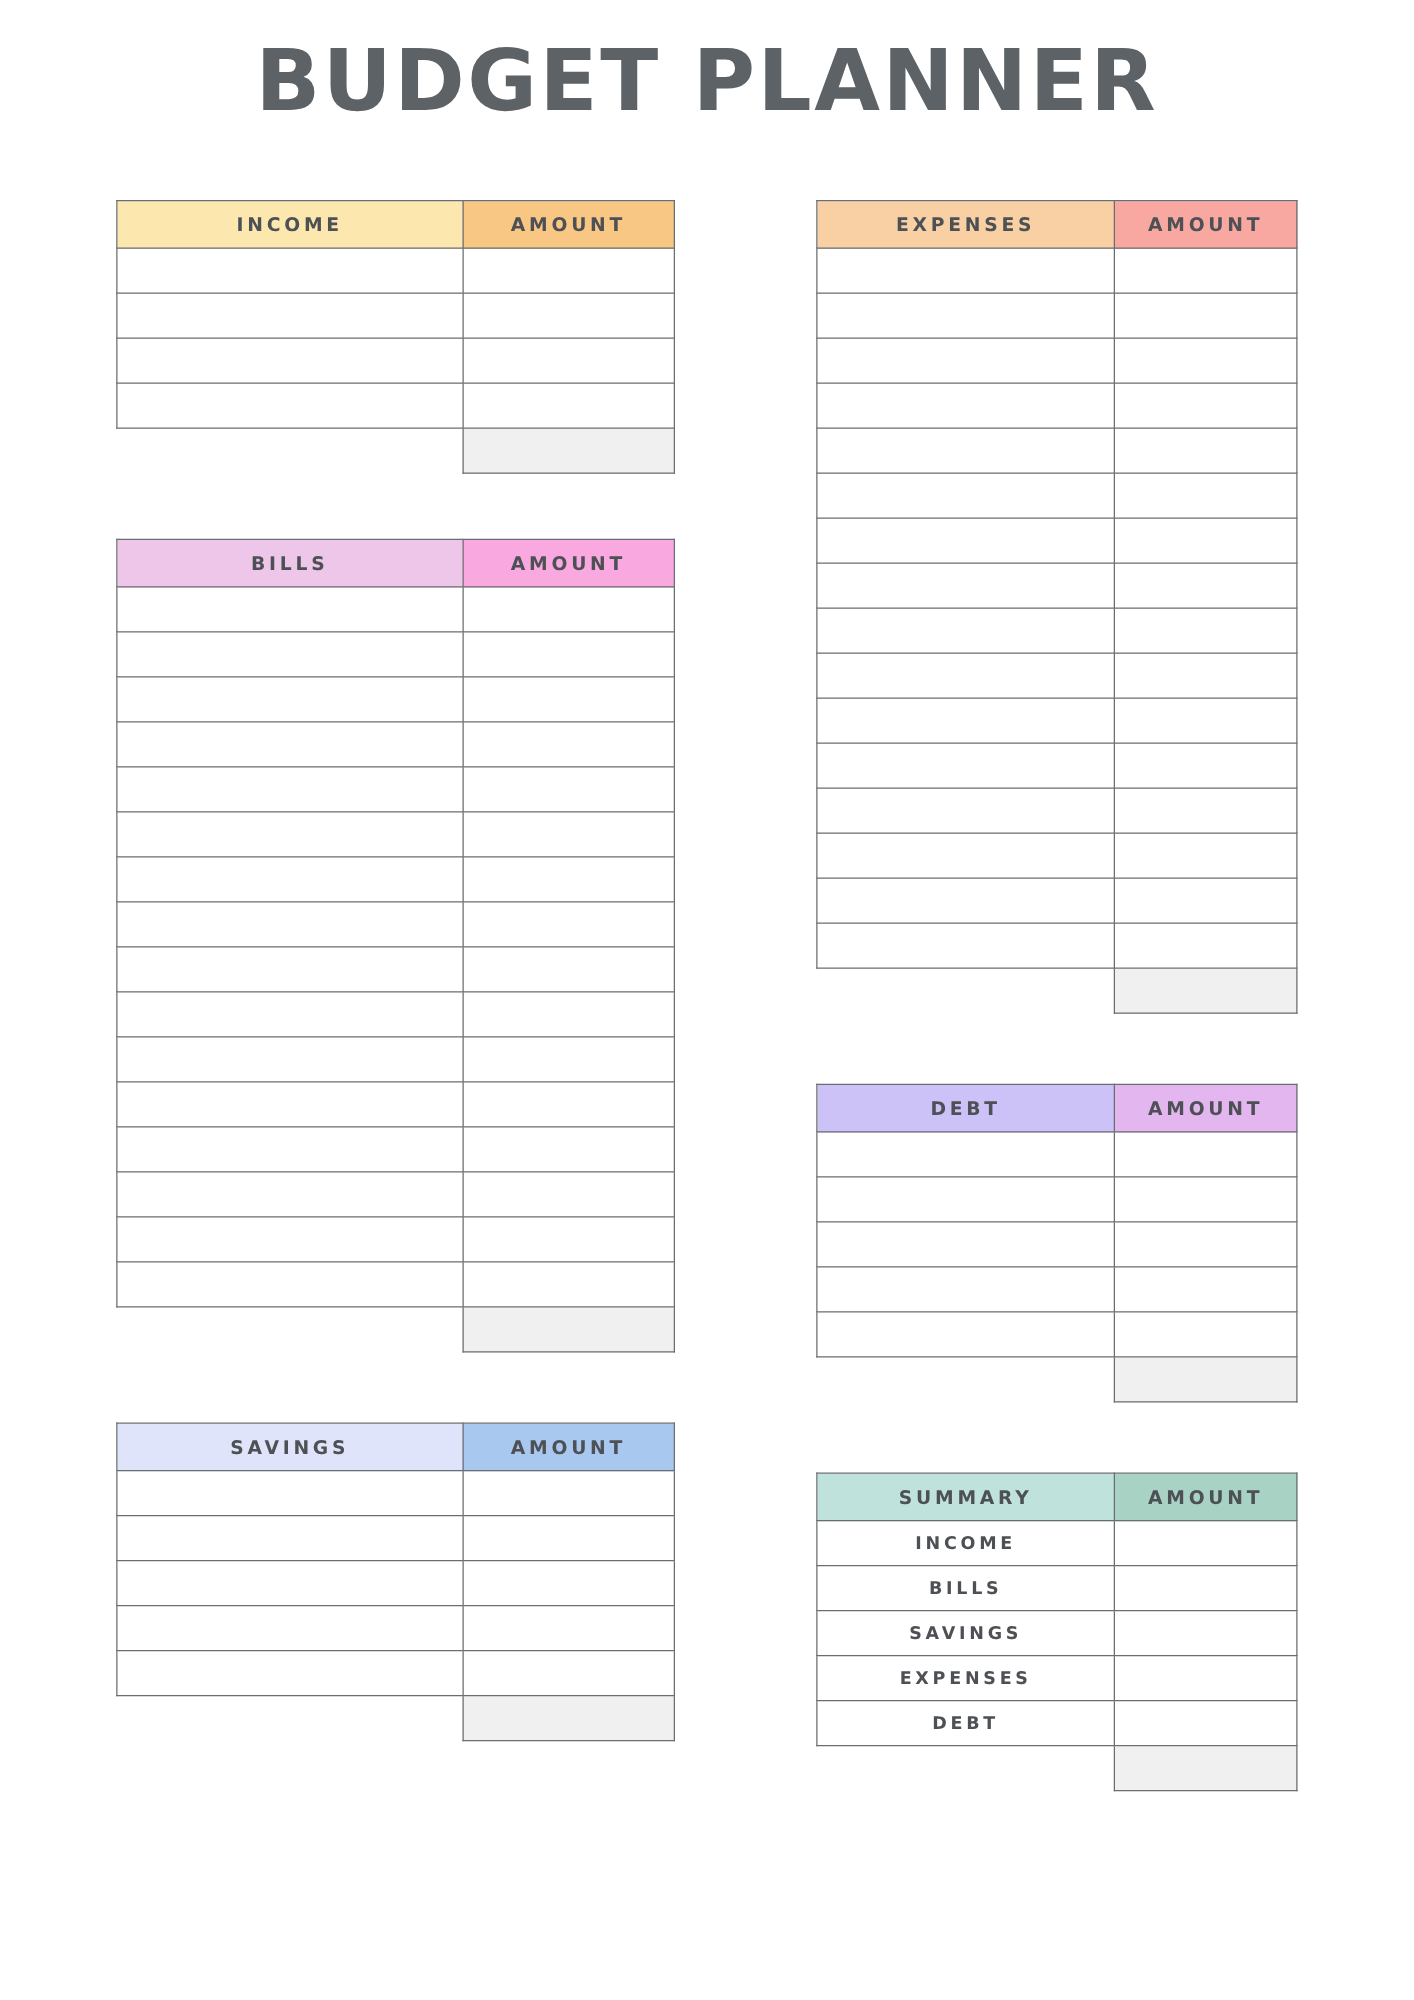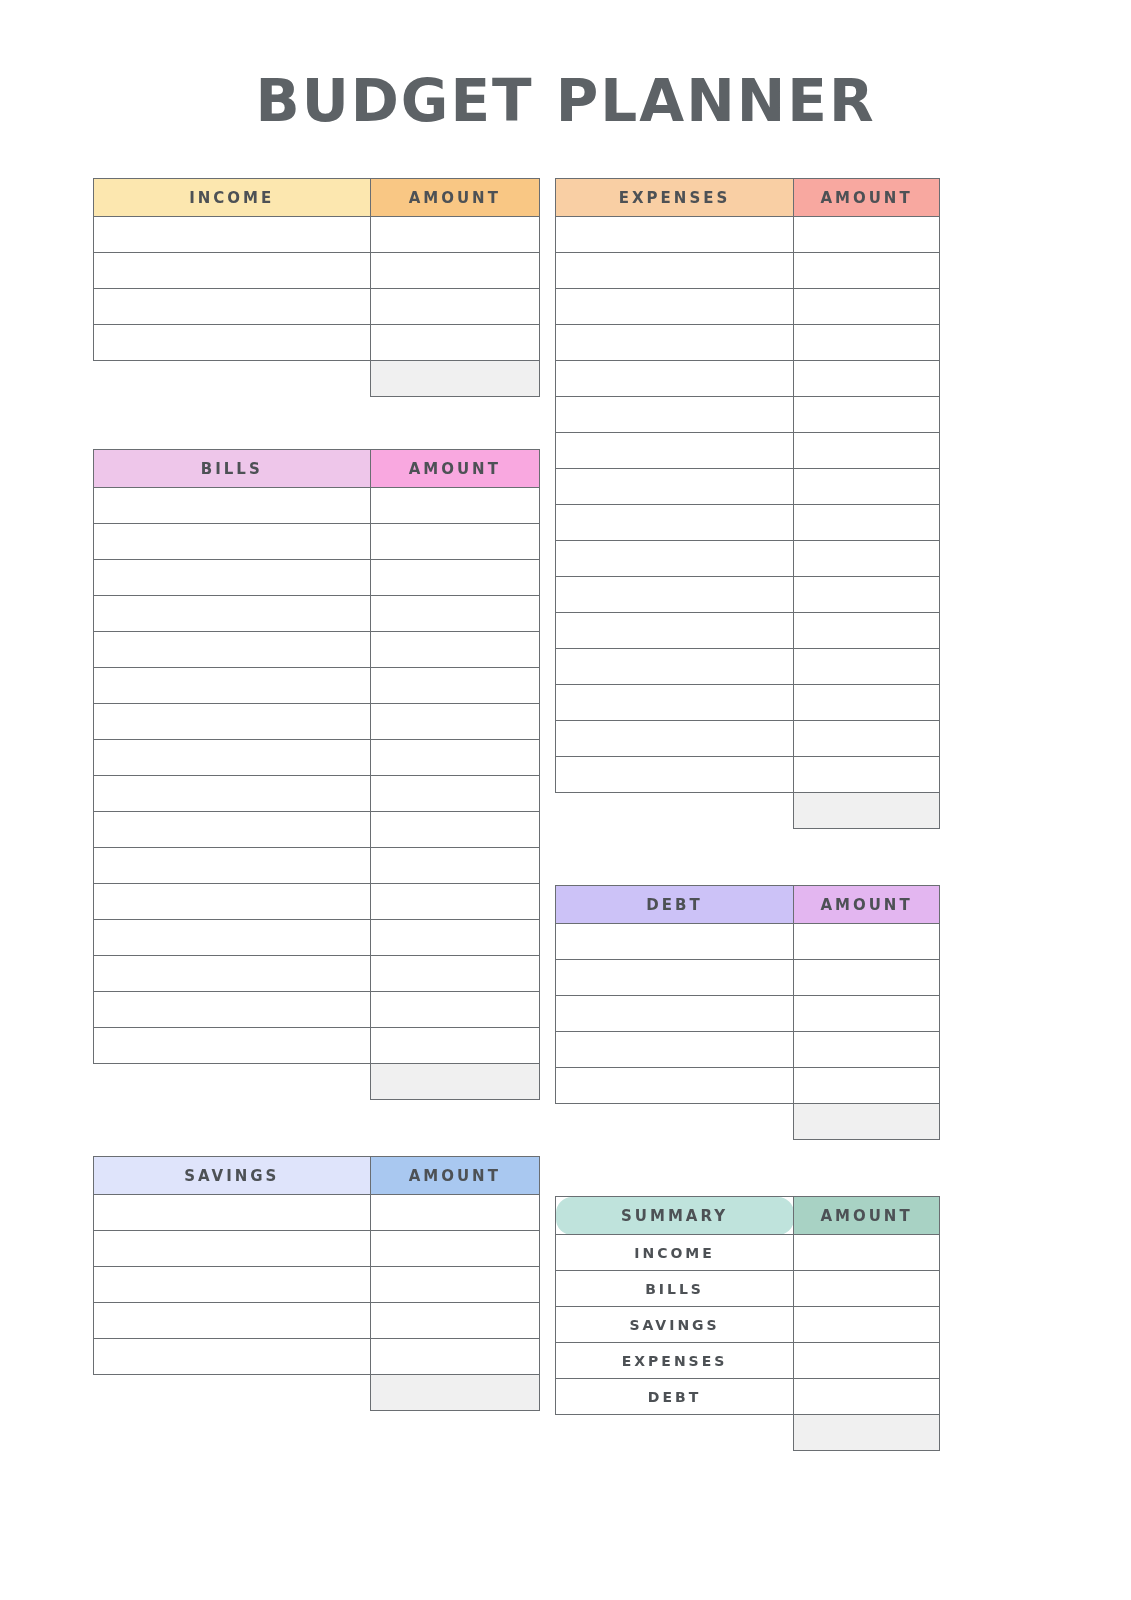--- a/index.html
+++ b/index.html
@@ -19,31 +19,32 @@
   .page {
     width: 1131px;
     height: 1600px;
     position: relative;
     padding: 0;
   }
   .title {
     text-align: center;
     font-family: "DejaVu Sans", sans-serif;
     font-weight: bold;
-    font-size: 58px;
+    font-size: 68px;
     letter-spacing: 2px;
     color: #5d6266;
     margin: 0;
-    padding-top: 72px;
+    padding-top: 32px;
     line-height: 1;
   }
   .columns {
     display: flex;
+    justify-content: space-between;
     padding: 0 93px 0 93px;
-    margin-top: 48px;
+    margin-top: 60px;
     gap: 15px;
   }
   .col-left { width: 447px; }
   .col-right { width: 385px; }
 
   table.bt {
     width: 100%;
     border-collapse: collapse;
     table-layout: fixed;
   }
@@ -89,21 +90,21 @@
   .h-income   { background: #fce7af; }
   .h-income-a { background: #f9c784; }
   .h-bills    { background: #eec6ea; }
   .h-bills-a  { background: #f9a8e0; }
   .h-savings  { background: #dfe4fb; }
   .h-savings-a{ background: #a9c8f0; }
   .h-expenses { background: #f9cfa4; }
   .h-expenses-a{ background: #f8a8a0; }
   .h-debt     { background: #ccc2f7; }
   .h-debt-a   { background: #e3b6f0; }
-  .h-summary  { background: #bfe3dc; border-radius: 16px; }
+  .h-summary  { background: #bfe3dc; }
   .h-summary-a{ background: #a8d2c4; }
 </style>
 </head>
 <body>
 
 <div class="page">
 
   <h1 class="title">BUDGET PLANNER</h1>
 
   <div class="columns">

